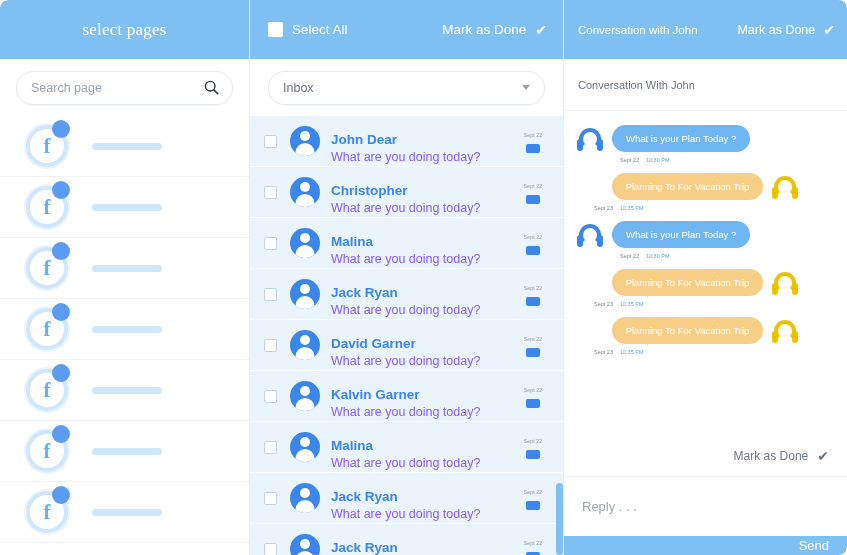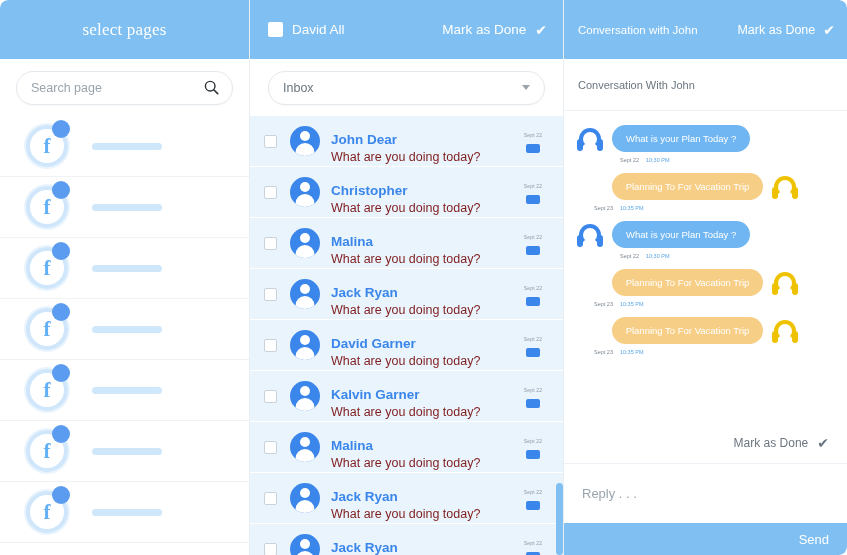--- a/index.html
+++ b/index.html
@@ -210,21 +210,21 @@
   .msg-text { flex: 1; min-width: 0; }
   .msg-name {
     font-size: 13.5px;
     color: #3a86ea;
     font-weight: bold;
     line-height: 1.25;
     margin-top: 16px;
   }
   .msg-preview {
     font-size: 12.5px;
-    color: #7f1d1d;
+    color: #8b5cf6;
     line-height: 1.35;
     white-space: nowrap; overflow: hidden; text-overflow: ellipsis;
   }
   .msg-meta {
     width: 40px;
     flex: 0 0 40px;
     display: flex; flex-direction: column;
     align-items: center; gap: 6px;
     padding-top: 2px;
   }
@@ -339,21 +339,21 @@
     background: #fff;
   }
   .reply-input {
     border: none; outline: none; background: transparent;
     font-family: "Liberation Sans", sans-serif;
     font-size: 13px; color: #8a939c;
     width: 100%;
   }
   .reply-input::placeholder { color: #9aa4ad; }
   .send-bar {
-    height: 32px;
+    height: 19px;
     background: #7FBFF2;
     display: flex; align-items: center; justify-content: flex-end;
     padding: 8px 18px;
     color: #ffffff;
     font-size: 13px;
     border-bottom-right-radius: 8px;
   }
 </style>
 </head>
 <body>
@@ -433,21 +433,21 @@
           <div class="fb-dot"></div>
         </div>
         <div class="page-bar"></div>
       </div>
     </div>
   </div>
 
   <div class="col-messages">
     <div class="msg-header">
       <div class="selectall-box"></div>
-      <span class="selectall-label">David All</span>
+      <span class="selectall-label">Select All</span>
       <div class="msg-header-spacer"></div>
       <div class="mark-done">
         <span>Mark as Done</span>
         <span class="check">✔</span>
       </div>
     </div>
 
     <div class="msg-filters">
       <div class="dropdown">
         <span>Inbox</span>

